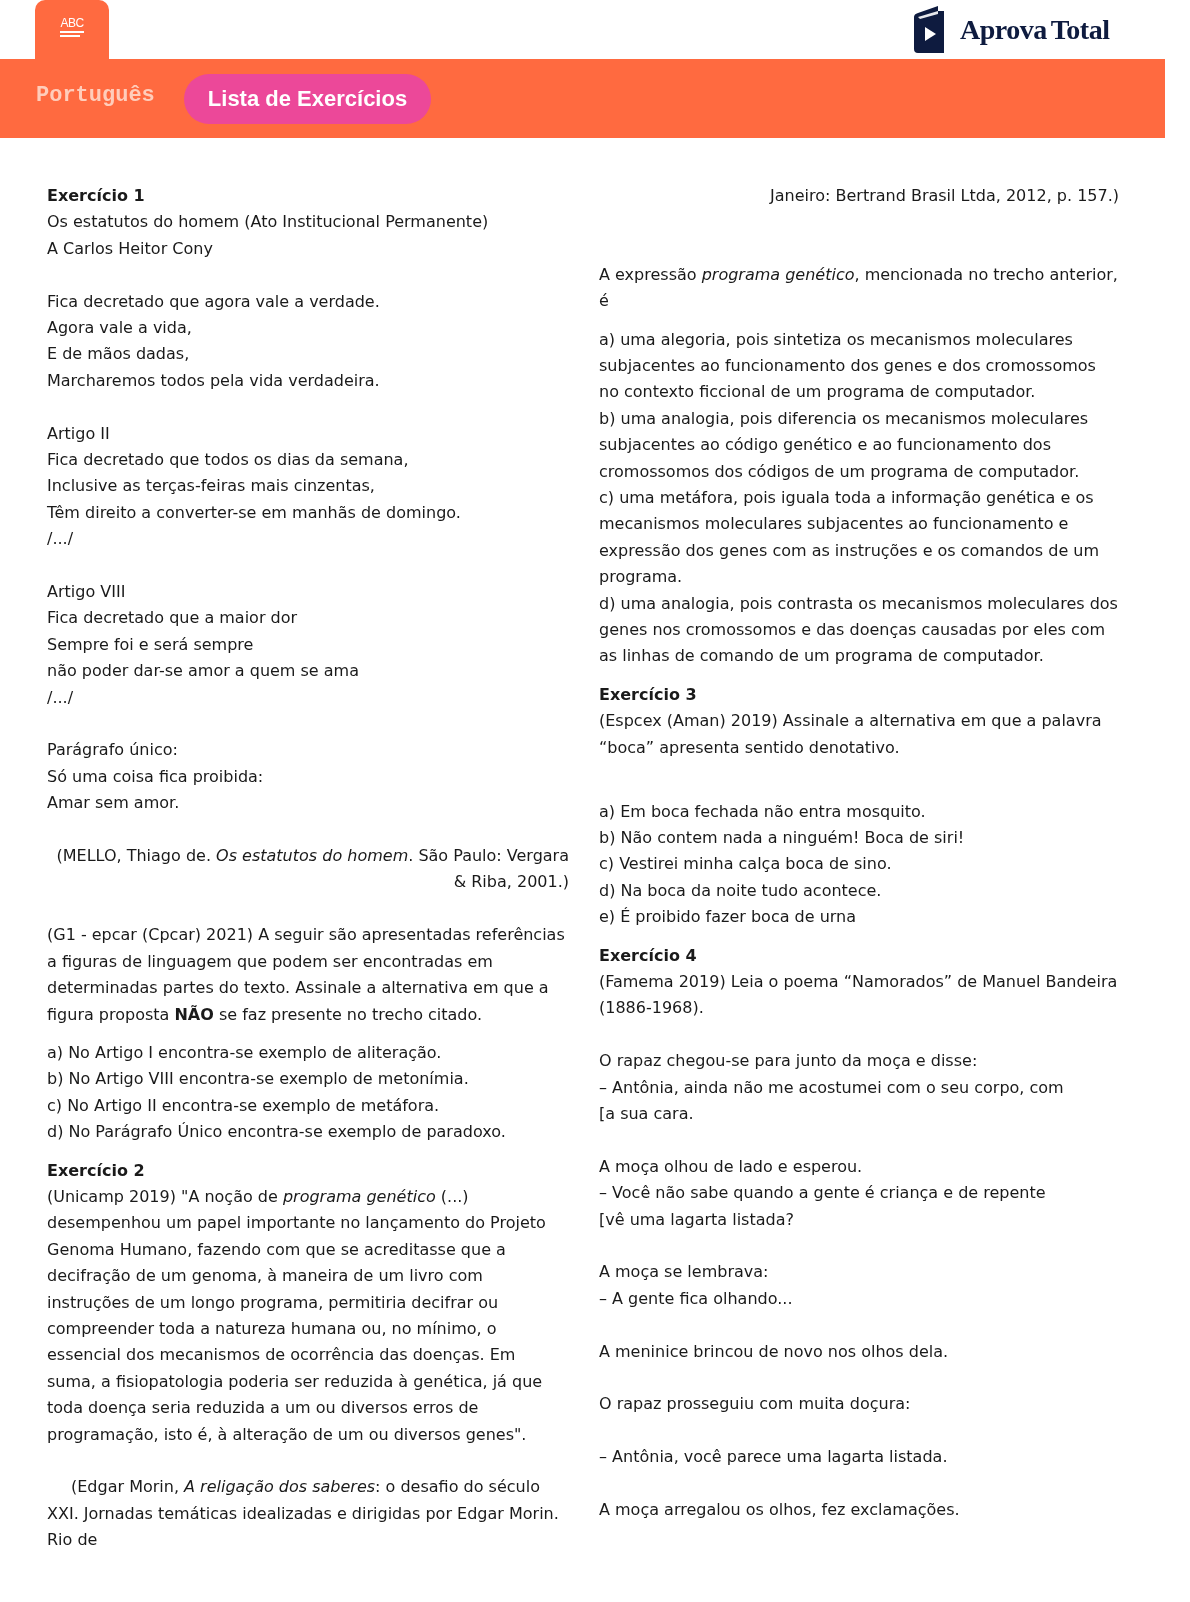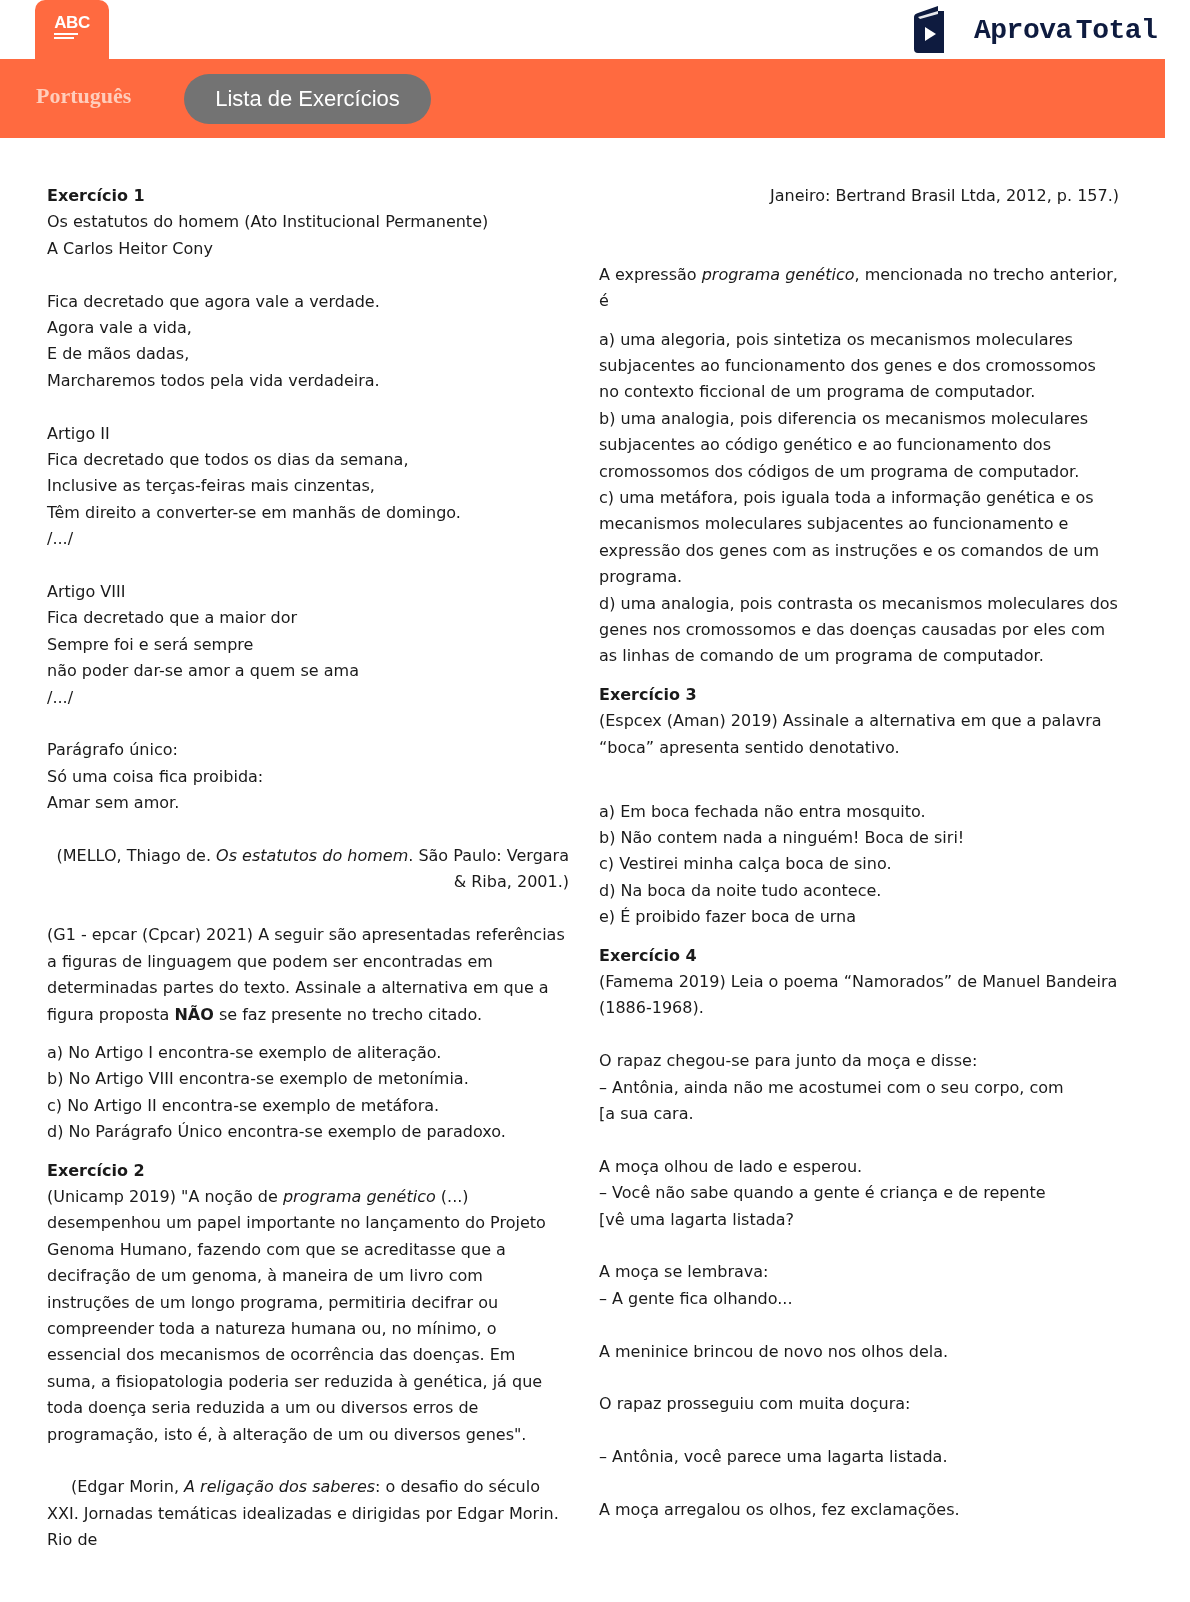--- a/index.html
+++ b/index.html
@@ -6,38 +6,38 @@
   body {
     width: 1190px; height: 1602px; position: relative; overflow: hidden;
     font-family: "DejaVu Sans", sans-serif; color: #1a1a1a;
   }
   .topbar { position: absolute; left: 0; top: 0; width: 1190px; height: 59px; background: #fff; }
   .subject-tab {
     position: absolute; left: 35px; top: 0; width: 74px; height: 59px;
     background: #ff6a40; border-radius: 10px 10px 0 0;
     display: flex; align-items: center; justify-content: center;
   }
-  .abc-icon { color: #fff; font-family: "Liberation Sans", sans-serif; font-weight: bold; font-size: 17px; line-height: 1; text-align: center; letter-spacing: -0.5px; margin-top: -6px; }
+  .abc-icon { color: #fff; font-family: "Liberation Sans", sans-serif; font-weight: normal; font-size: 12px; line-height: 1; text-align: center; letter-spacing: -0.5px; margin-top: -6px; }
   .abc-icon .u1, .abc-icon .u2 { display: block; height: 2px; background: #fff; margin-top: 2px; width: 24px; }
   .abc-icon .u2 { width: 20px; }
   .logo { position: absolute; left: 912px; top: 5px; height: 50px; display: flex; align-items: center; }
-  .logo-text { font-family: Liberation Mono, monospace; font-weight: bold; font-size: 28px; color: #0e1b3f; margin-left: 26px; letter-spacing: -0.5px; }
+  .logo-text { font-family: Liberation Serif, serif; font-weight: bold; font-size: 28px; color: #0e1b3f; margin-left: 12px; letter-spacing: -0.5px; }
   .logo-text .t2 { font-weight: bold; margin-left: 4px; }
   .orangebar {
     position: absolute; left: 0; top: 59px; width: 1165px; height: 79px; background: #ff6a40;
   }
   .crumb-subject {
-    position: absolute; left: 36px; top: 83px; font-family: Liberation Serif, serif;
+    position: absolute; left: 36px; top: 83px; font-family: Liberation Mono, monospace;
     font-weight: bold; font-size: 22px; color: #ffcdbb;
   }
   .crumb-pill {
     position: absolute; left: 184px; top: 74px; width: 247px; height: 50px;
-    background: #737373; border-radius: 25px;
+    background: #ec4899; border-radius: 25px;
     display: flex; align-items: center; justify-content: center;
-    font-family: "Liberation Sans", sans-serif; font-weight: normal; font-size: 22px; color: #ffffff;
+    font-family: "Liberation Sans", sans-serif; font-weight: bold; font-size: 22px; color: #ffffff;
   }
   .col { position: absolute; top: 183px; width: 522px; font-size: 16px; line-height: 26.4px; }
   .col.left { left: 47px; }
   .col.right { left: 599px; width: 520px; }
   .ln { white-space: pre; display: block; min-height: 26.4px; }
   .wrap { display: block; }
   .gap { height: 26.4px; }
   .gap-s { height: 12px; }
   .title { font-weight: bold; display: block; }
   .right-align { text-align: right; display: block; }

